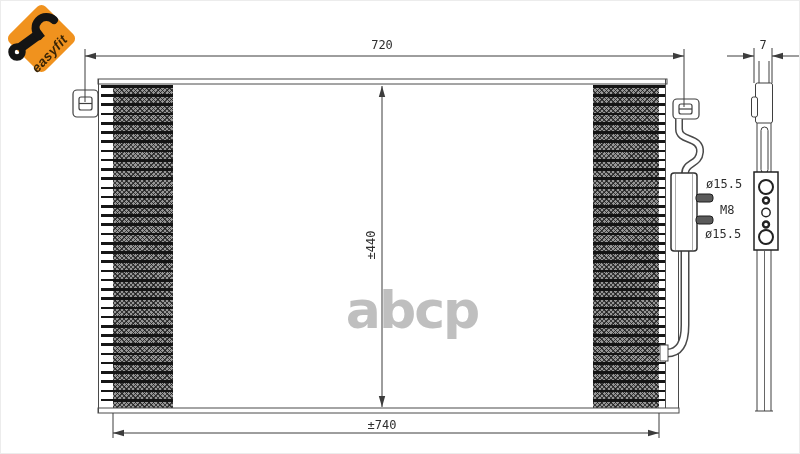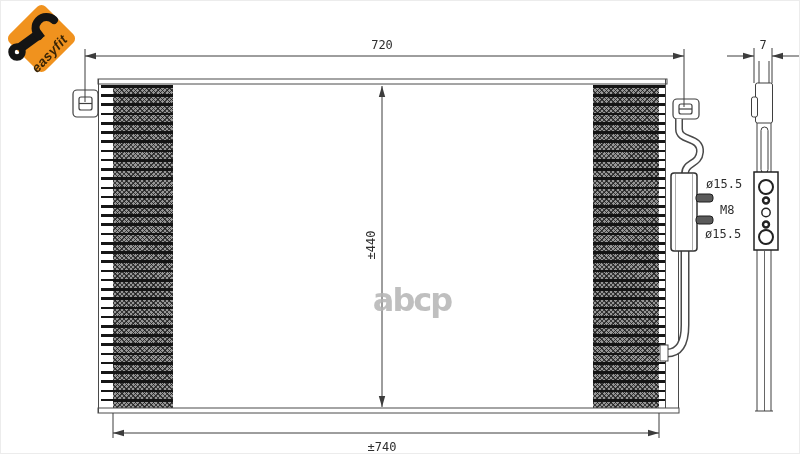--- a/index.html
+++ b/index.html
@@ -16,21 +16,21 @@
   .badge-wrench{position:absolute;left:0;top:0;}
   .badge-label{
     position:absolute;left:33px;top:62px;width:70px;
     font-family:"Liberation Sans",sans-serif;font-style:italic;font-weight:bold;
     font-size:13.5px;color:#3A2506;letter-spacing:.4px;
     transform:rotate(-47deg);transform-origin:0 50%;
   }
   
   .watermark{
     position:absolute;left:336px;top:283px;width:150px;text-align:center;
-    font-family:"DejaVu Sans",sans-serif;font-weight:bold;font-size:32px;
+    font-family:"DejaVu Sans",sans-serif;font-weight:bold;font-size:52px;
     color:#B5B5B5;letter-spacing:-2px;opacity:.85;line-height:1;
   }
   
   .core-band{position:absolute;top:84px;height:323px;}
   .tubes-only{
     background-image:repeating-linear-gradient(180deg,#161616 0 2.6px,rgba(0,0,0,0) 2.6px 9.23px);
   }
   .fins{
     background-color:#969696;
     background-image:
@@ -145,21 +145,21 @@
       <polygon points="771,55 782,51.8 782,58.2" stroke="none"></polygon>
       <line x1="753" y1="47" x2="753" y2="82"></line>
       <line x1="771" y1="47" x2="771" y2="82"></line>
     </g>
   </svg>
 
   <div class="dim-label center" style="left:357px;top:37px;width:48px;">720</div>
 
   <div class="dim-label center" style="left:345px;top:237px;width:50px;transform:rotate(-90deg);">±440</div>
 
-  <div class="dim-label center" style="left:356px;top:439px;width:50px;">±740</div>
+  <div class="dim-label center" style="left:356px;top:417px;width:50px;">±740</div>
 
   <div class="dim-label center" style="left:751px;top:37px;width:22px;">7</div>
 
   <div class="dim-label" style="left:705px;top:176px;">ø15.5</div>
 
   <div class="dim-label" style="left:719px;top:202px;text-align:right;">M8</div>
 
   <div class="dim-label" style="left:704px;top:226px;">ø15.5</div>
 
   <div class="badge">

